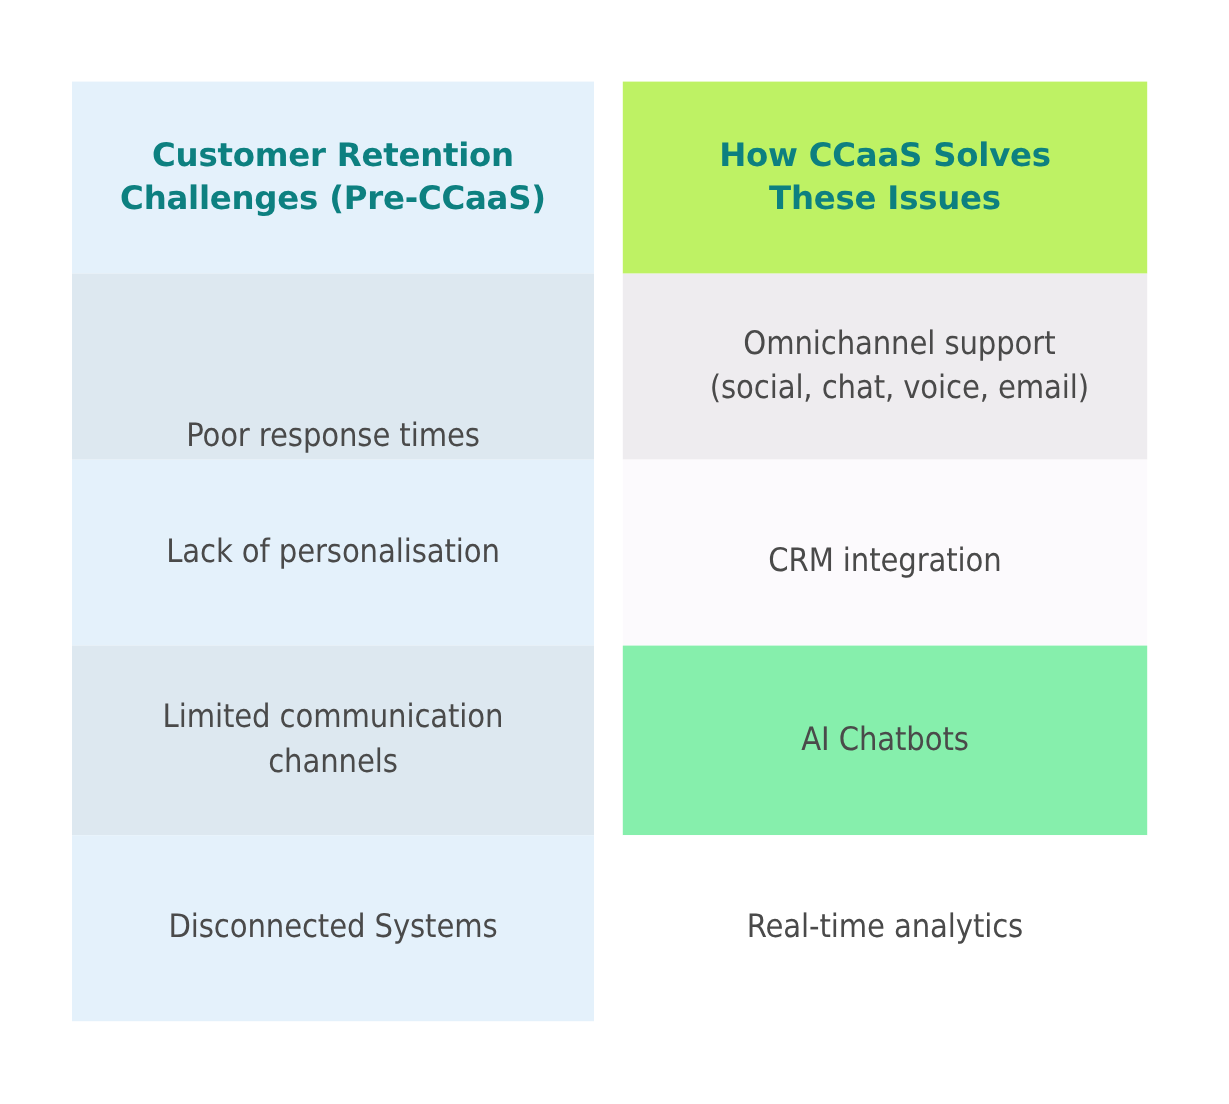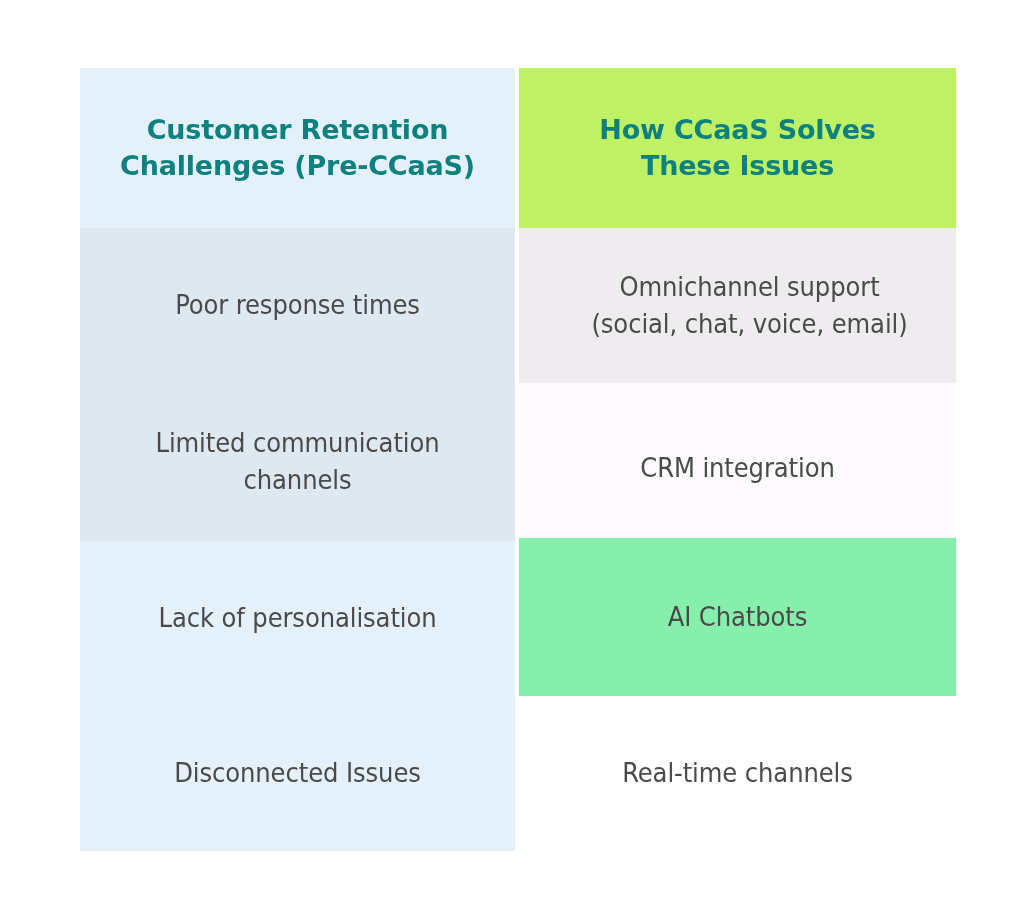--- a/index.html
+++ b/index.html
@@ -20,21 +20,21 @@
     height: 920px;
   }
 
   .column {
     position: absolute;
     top: 68px;
     display: flex;
     flex-direction: column;
   }
 
-  .col-left  { left: 80px;  width: 435px; }
+  .col-left  { left: 60px;  width: 435px; }
   .col-right { left: 519px; width: 437px; }
 
   .cell {
     display: flex;
     align-items: center;
     justify-content: center;
     text-align: center;
     box-sizing: border-box;
     padding: 0 14px;
   }
@@ -51,21 +51,21 @@
   .col-right .cell.header { background: #bef264; }
 
   
   .cell.body {
     font-size: 27px;
     line-height: 1.36;
     letter-spacing: -0.1px;
     font-stretch: condensed;
   }
 
-  .col-left  .cell.body.r0 { height: 155px; background: #dde8f0; }
+  .col-left  .cell.body.r0 { height: 155px; background: #dde8f0; align-items: flex-end; }
   .col-left  .cell.body.r1 { height: 155px; background: #e4f1fb; }
   .col-left  .cell.body.r2 { height: 158px; background: #dde8f0; }
   .col-left  .cell.body.r3 { height: 155px; background: #e4f1fb; }
 
   .col-right .cell.body.r0 { height: 155px; background: #eeecef; padding-left: 38px; }
   .col-right .cell.body.r1 { height: 155px; background: #fcfafd; }
   .col-right .cell.body.r2 { height: 158px; background: #86efac; }
   .col-right .cell.body.r3 { height: 155px; background: #ffffff; }
 
   .cell-text {
@@ -79,45 +79,45 @@
 <div class="table-wrap">
 
   <div class="column col-left">
     <div class="cell header">
       <span class="cell-text" style="color: rgb(13, 128, 128);">Customer Retention
 Challenges (Pre-CCaaS)</span>
     </div>
     <div class="cell body r0">
       <span class="cell-text" style="color: rgb(74, 74, 74);">Poor response times</span>
     </div>
+    <div class="cell body r1">
+      <span class="cell-text" style="color: rgb(74, 74, 74);">Lack of personalisation</span>
+    </div>
     <div class="cell body r2">
       <span class="cell-text" style="color: rgb(74, 74, 74);">Limited communication
 channels</span>
     </div>
-    <div class="cell body r1">
-      <span class="cell-text" style="color: rgb(74, 74, 74);">Lack of personalisation</span>
-    </div>
     <div class="cell body r3">
-      <span class="cell-text" style="color: rgb(74, 74, 74);">Disconnected Issues</span>
+      <span class="cell-text" style="color: rgb(74, 74, 74);">Disconnected Systems</span>
     </div>
   </div>
 
   <div class="column col-right">
     <div class="cell header">
       <span class="cell-text" style="color: rgb(13, 128, 128);">How  CCaaS Solves
 These Issues</span>
     </div>
     <div class="cell body r0">
       <span class="cell-text" style="color: rgb(74, 74, 74);">Omnichannel support
 (social, chat, voice, email)</span>
     </div>
     <div class="cell body r1">
       <span class="cell-text" style="color: rgb(74, 74, 74); margin-top: 16px;">CRM integration</span>
     </div>
     <div class="cell body r2">
       <span class="cell-text" style="color: rgb(74, 74, 74);">AI Chatbots</span>
     </div>
     <div class="cell body r3">
-      <span class="cell-text" style="color: rgb(74, 74, 74);">Real-time channels</span>
+      <span class="cell-text" style="color: rgb(74, 74, 74);">Real-time analytics</span>
     </div>
   </div>
 
 </div>
 
 </body></html>

